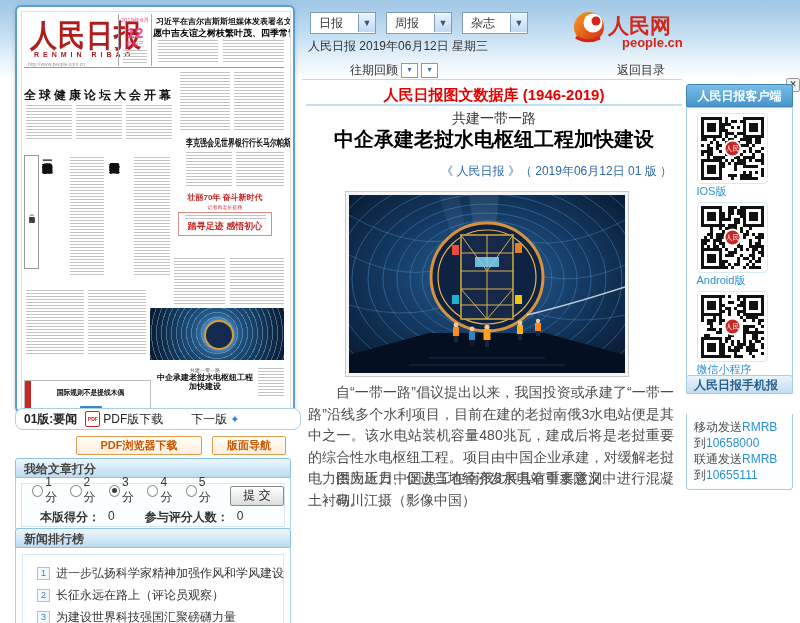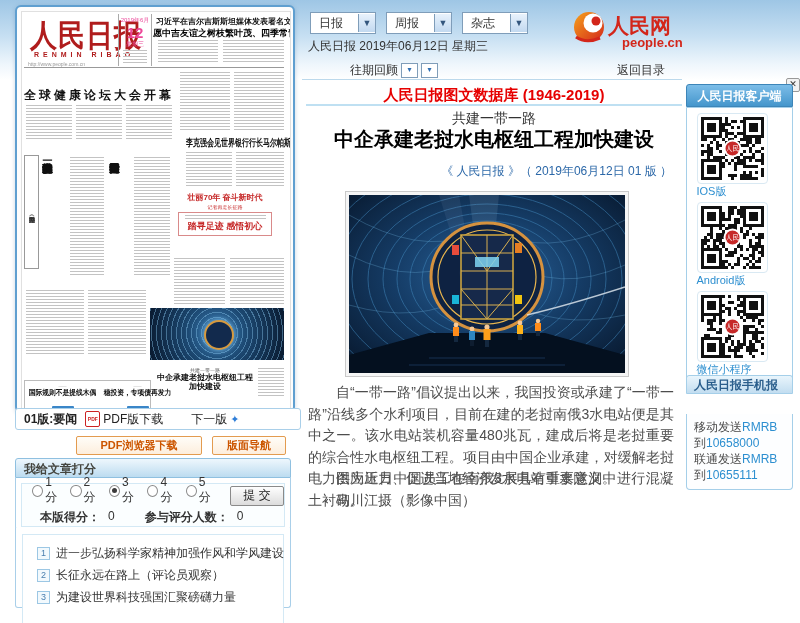--- a/index.html
+++ b/index.html
@@ -52,21 +52,21 @@
     background:radial-gradient(circle at 50% 48%,#3c7fb8 0%,#1d4a74 40%,#0a1c33 95%);overflow:hidden;}
   .mini-rings{position:absolute;left:0;top:0;right:0;bottom:0;
     background:repeating-radial-gradient(circle at 50% 48%,rgba(130,190,230,.45) 0 1px,transparent 1px 5px);}
   .mini-core{position:absolute;left:50%;top:48%;width:26px;height:26px;margin:-13px 0 0 -13px;border-radius:50%;
     background:#122a4d;border:2px solid #d69a3f;box-shadow:0 0 6px #7fc4ef;}
   .cap-kicker{left:138px;top:355px;width:90px;text-align:center;font-size:5px;color:#555;white-space:nowrap;}
   .cap-title{left:134px;top:361px;width:98px;text-align:center;font-size:8px;font-weight:bold;color:#111;line-height:9px;}
   .ft{background-image:repeating-linear-gradient(to bottom,#c3c3c3 0,#c3c3c3 1px,transparent 1px,transparent 3px);}
 
   
-  .pagenav{left:15px;top:408px;width:276px;height:20px;border:1px solid #a9cfe9;border-radius:3px;background:#fff;
+  .pagenav{left:15px;top:408px;width:276px;height:20px;border:1px solid #a9cfe9;border-radius:8px;background:#fff;
     display:flex;align-items:center;padding:0 0 0 8px;font-size:12px;color:#222;}
   .pagenav .plabel{font-weight:bold;}
   .pdf-ico{display:inline-block;width:13px;height:14px;background:#fff;border:1px solid #c22;border-radius:2px;
     color:#c22;font-size:5px;font-weight:bold;text-align:center;line-height:14px;margin:0 3px 0 8px;}
   .pagenav a{color:#222;text-decoration:none;}
   .next-star{color:#2f7ed8;font-size:11px;margin-left:3px;}
   .obtn{height:17px;border:1px solid #e39b4f;border-radius:2px;background:linear-gradient(#fffdf8,#fdeedd);
     color:#cc5500;font-weight:bold;font-size:11px;text-align:center;line-height:17px;}
   .obtn1{left:76px;top:436px;width:124px;}
   .obtn2{left:212px;top:436px;width:72px;}
@@ -187,25 +187,20 @@
     <div class="abs ft" style="left:208px;top:246px;width:54px;height:46px;"></div>
     <div class="abs ft" style="left:4px;top:278px;width:58px;height:66px;"></div>
     <div class="abs ft" style="left:66px;top:278px;width:58px;height:66px;"></div>
     <div class="abs blbox">
       <div class="rstrip"></div>
       <div class="cell">
         <div class="tiny">——</div>
         <div class="bh">国际规则不是提线木偶</div>
         <div class="bluepill"></div>
       </div>
-      <div class="cell">
-        <div class="tiny">——</div>
-        <div class="bh">稳投资，专项债再发力</div>
-        <div class="bluepill"></div>
-      </div>
     </div>
     <div class="abs mini-photo">
       <div class="mini-rings"></div>
       <div class="mini-core"></div>
     </div>
     <div class="abs cap-kicker">共建一带一路</div>
     <div class="abs cap-title">中企承建老挝水电枢纽工程加快建设</div>
     <div class="abs ft" style="left:236px;top:356px;width:26px;height:30px;"></div>
   </div>
 </div>
@@ -251,20 +246,21 @@
         <b>本版得分：</b>
         <span class="score-val">0</span>
         <b>参与评分人数：</b>
         <span style="margin-left:8px;">0</span>
       </div>
     </div>
   </div>
 </div>
 
 <div class="abs rank-wrap">
+  <div class="panel-hd">新闻排行榜</div>
   <div class="panel-bd rank-bd">
     <div class="rank-inner">
       <div class="rank-row">
         <span class="rank-num">1</span>
         <span class="rank-txt">进一步弘扬科学家精神加强作风和学风建设</span>
       </div>
       <div class="rank-row">
         <span class="rank-num">2</span>
         <span class="rank-txt">长征永远在路上（评论员观察）</span>
       </div>

